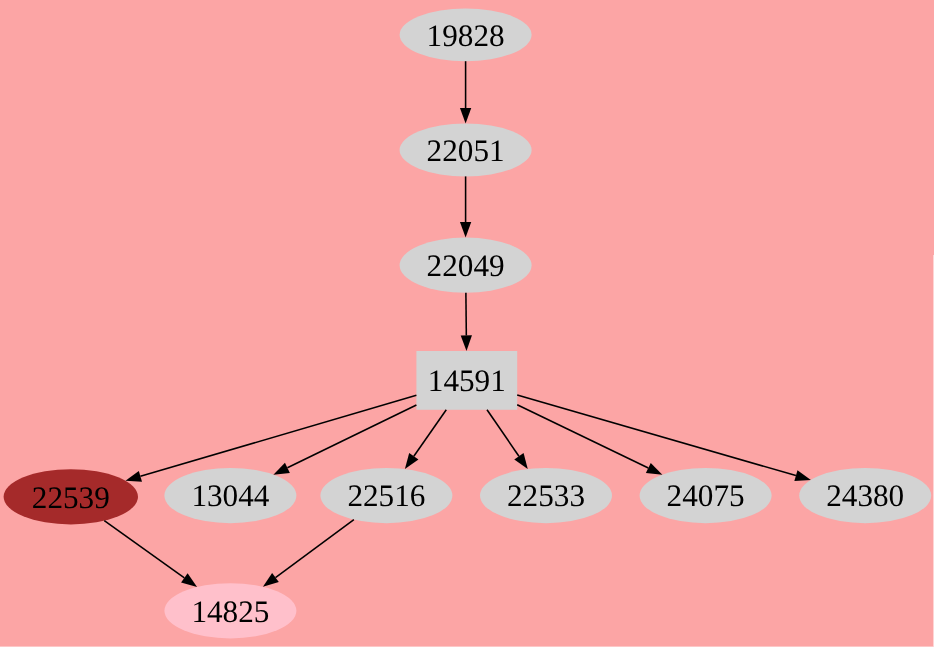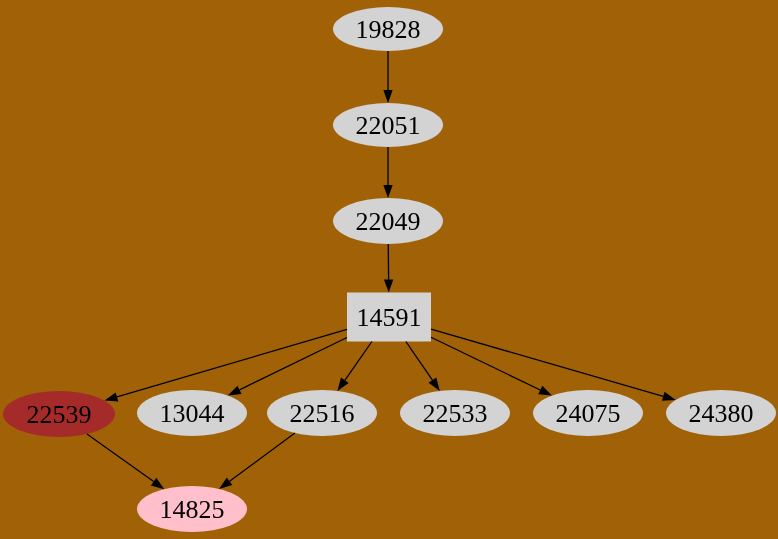--- a/index.html
+++ b/index.html
@@ -8,21 +8,21 @@
     background: #ffffff;
     width: 778px;
     height: 539px;
     overflow: hidden;
     font-family: "Liberation Serif", "DejaVu Serif", serif;
   }
   .graph-wrap {
     position: relative;
     width: 778px;
     height: 539px;
-    background: #a16207;
+    background: #fca5a5;
   }
   svg text {
     font-family: "Liberation Serif", "DejaVu Serif", serif;
     fill: #000000;
   }
 </style>
 </head>
 <body>
 
 <div class="graph-wrap">

